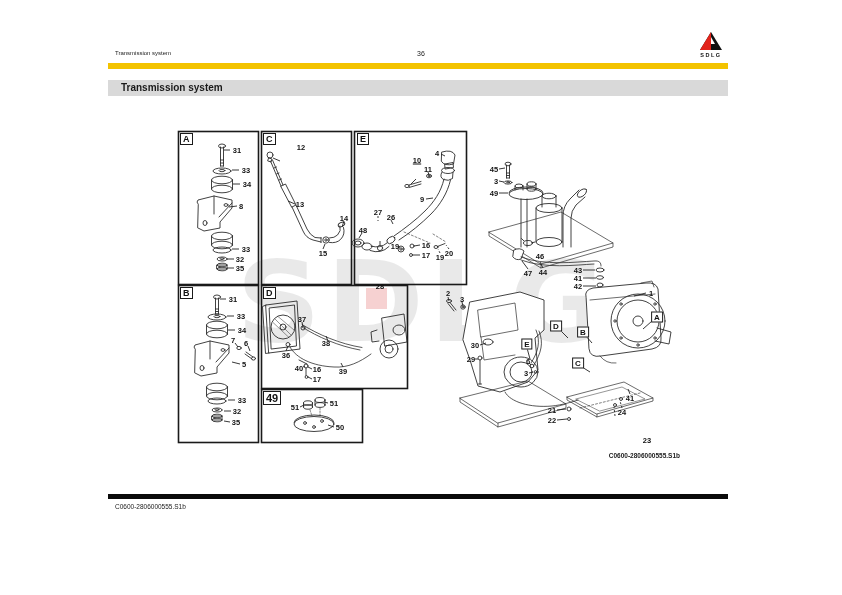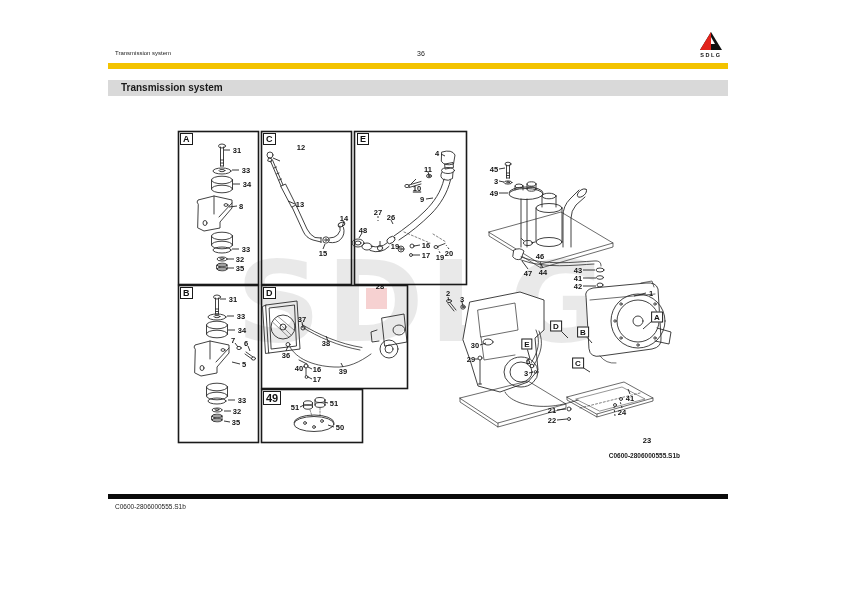--- a/index.html
+++ b/index.html
@@ -360,21 +360,21 @@
       <span class="callout" style="left: 244px; top: 364px;">5</span>
       <span class="callout" style="left: 242px; top: 400px;">33</span>
       <span class="callout" style="left: 237px; top: 411px;">32</span>
       <span class="callout" style="left: 236px; top: 422px;">35</span>
       <span class="callout" style="left: 285px; top: 147px; margin-left: 16px;">12</span>
       <span class="callout" style="left: 300px; top: 204px;">13</span>
       <span class="callout" style="left: 344px; top: 218px;">14</span>
       <span class="callout" style="left: 323px; top: 253px;">15</span>
       <span class="callout" style="left: 437px; top: 153px;">4</span>
       <span class="callout" style="left: 428px; top: 169px;">11</span>
-      <span class="callout" style="left: 417px; top: 188px; text-decoration: underline;">10</span>
+      <span class="callout" style="left: 417px; top: 160px; text-decoration: underline;">10</span>
       <span class="callout" style="left: 422px; top: 199px;">9</span>
       <span class="callout" style="left: 378px; top: 212px;">27</span>
       <span class="callout" style="left: 391px; top: 217px;">26</span>
       <span class="callout" style="left: 363px; top: 230px; text-align: center;">48</span>
       <span class="callout" style="left: 380px; top: 238px; margin-top: 48px;">28</span>
       <span class="callout" style="left: 395px; top: 246px;">19</span>
       <span class="callout" style="left: 426px; top: 245px;">16</span>
       <span class="callout" style="left: 426px; top: 255px;">17</span>
       <span class="callout" style="left: 440px; top: 257px;">19</span>
       <span class="callout" style="left: 449px; top: 253px;">20</span>

